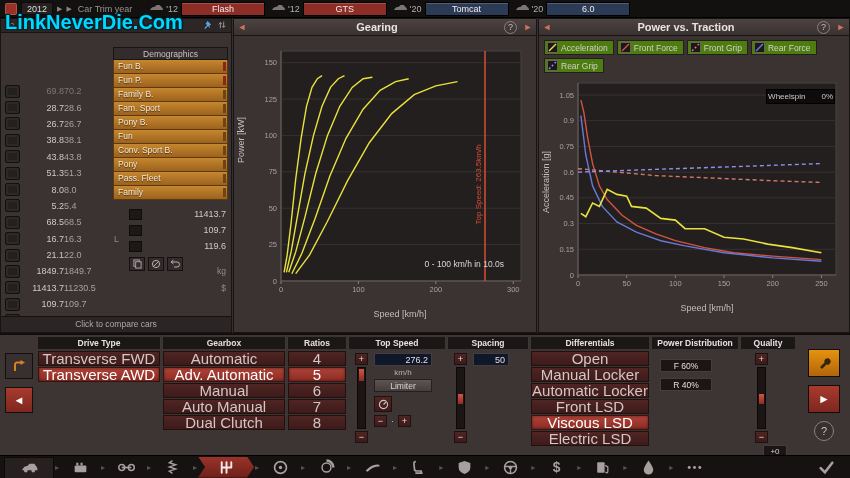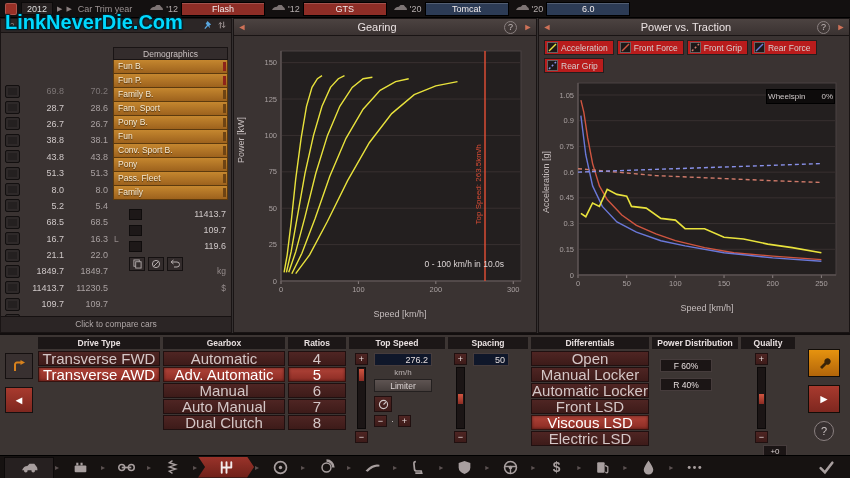--- a/index.html
+++ b/index.html
@@ -17,30 +17,30 @@
 .tabname{width:84px;height:14px;line-height:13px;text-align:center;color:#f0eaea;border:1px solid #000;box-shadow:inset 0 1px 0 rgba(255,255,255,.18);font-size:9px;cursor:pointer}
 .watermark{position:absolute;left:5px;top:11px;font-size:20px;font-weight:bold;color:#00d9ff;z-index:40;text-shadow:1px 1px 1px #00202a,-1px -1px 1px #00202a,1px -1px 1px #00202a,-1px 1px 1px #00202a}
 
 .main{position:absolute;top:18px;left:0;right:0;height:315px;display:flex}
 .panel{position:relative;background:#3a3332;border:1px solid #191414;height:100%}
 .stats{width:232px}
 .gearing{width:304px;margin-left:1px}
 .traction{flex:1;margin-left:1px}
 .phead{height:17px;background:linear-gradient(#4c4341,#3a3231);border-bottom:1px solid #191414;display:flex;align-items:center}
 .ph-btn{width:16px;text-align:center;color:#cf7258;font-size:9px;cursor:pointer;line-height:17px}
-.ph-title{flex:1;text-align:center;font-size:11px;color:#eae2e2;font-weight:normal}
+.ph-title{flex:1;text-align:center;font-size:11px;color:#eae2e2;font-weight:bold}
 .ph-help{width:13px;height:13px;border:1px solid #8a8080;border-radius:50%;font-size:9px;line-height:11px;text-align:center;color:#c5bcbc;margin-right:3px;cursor:pointer}
 
 .sp-head{height:14px;background:#2c2626;border-bottom:1px solid #191414;display:flex;align-items:center;padding:0 4px;font-size:8.5px;color:#8f8686}
 .sp-icons{margin-left:auto;display:flex;gap:5px;align-items:center}
 .stat-rows{position:absolute;top:64px;left:0;right:0}
 .stat-row{display:flex;align-items:center;height:16.4px;padding:0 5px 0 4px;font-size:9px;cursor:pointer}
 .sicon{width:15px;height:13px;background:#242020;border:1px solid #120f0f;border-radius:2px;flex:none;box-shadow:inset 0 0 0 2px #2e2929}
 .stat-row .va{width:44px;text-align:right;color:#cfc8c8}
-.stat-row .vb{width:44px;text-align:right;color:#a9a1a1}
+.stat-row .vb{width:44px;color:#a9a1a1}
 .stat-row .un{margin-left:6px;color:#948b8b;font-size:8.5px}
 .stat-row.far .un{margin-left:auto}
 .stat-row.dim .va,.stat-row.dim .vb{color:#7d7676}
 .rightcol{position:absolute;top:28px;left:112px;width:115px;z-index:5}
 .demo-head{height:13px;background:#332c2c;border:1px solid #191414;font-size:8.5px;color:#c9c0c0;text-align:center;line-height:12px;cursor:pointer}
 .demo-item{position:relative;height:14px;background:linear-gradient(#c5872f,#9d621d);border:1px solid #5c3a0e;border-top:none;font-size:8.5px;color:#f7ead2;line-height:13px;padding-left:4px;text-shadow:0 1px 1px rgba(0,0,0,.6);cursor:pointer}
 .demo-item .notch{position:absolute;right:1px;top:2px;bottom:2px;width:3px;background:#6e4414}
 .demo-item.marked .notch{background:#8d241a}
 .totals{margin-top:6px;padding-left:16px}
 .total-row{display:flex;align-items:center;height:16px;font-size:9px}
@@ -52,21 +52,21 @@
 
 .chartwrap{position:absolute;left:0;right:0;top:18px;bottom:0}
 .traction .chartwrap{top:52px}
 .axis-y{position:absolute;left:2px;top:80px;writing-mode:vertical-rl;transform:rotate(180deg);font-size:9px;color:#c5bdbd}
 .axis-x{position:absolute;text-align:center;font-size:9px;color:#c5bdbd}
 .gearing .axis-x{top:272px;left:46px;right:16px}
 .traction .axis-x{top:232px;left:38px;right:12px}
 .annotation{position:absolute;top:222px;right:32px;font-size:8.5px;color:#ddd6d6}
 .wheelspin{position:absolute;top:18px;right:14px;background:#0d0b0b;border:1px solid #000;padding:2px 1px;font-size:8px;color:#cfc8c8;display:flex;gap:16px}
 .legend{display:flex;flex-wrap:wrap;gap:3px;padding:4px 5px}
-.leg-item{display:flex;align-items:flex-end;gap:3px;background:#b91c1c;border:1px solid #241e1e;padding:1px 5px 1px 2px;height:15px;cursor:pointer}
+.leg-item{display:flex;align-items:flex-end;gap:3px;background:#4d7c0f;border:1px solid #241e1e;padding:1px 5px 1px 2px;height:15px;cursor:pointer}
 .leg-box{width:11px;height:11px;background:#1c1818;border:1px solid #6a6060;display:flex;align-items:center;justify-content:center}
 .leg-label{font-size:8.5px;color:#d6cfcf}
 
 .tuning{position:absolute;top:333px;left:0;right:0;height:122px;background:#3c3533;border-top:2px solid #120e0e;display:flex;gap:3px;padding:2px 3px}
 .lbtns{width:32px;display:flex;flex-direction:column;align-items:center;gap:8px;padding-top:16px}
 .lbtn{width:28px;height:26px;border:1px solid #151010;display:flex;align-items:center;justify-content:center;cursor:pointer}
 .lbtn.reset{background:#383030}
 .lbtn.back{background:linear-gradient(#a83a2e,#7e271f);color:#fff;font-size:11px}
 .col{display:flex;flex-direction:column}
 .col-head{height:12px;background:#1c1717;color:#e8e0e0;font-weight:bold;font-size:8.5px;text-align:center;line-height:12px;margin-bottom:2px}

